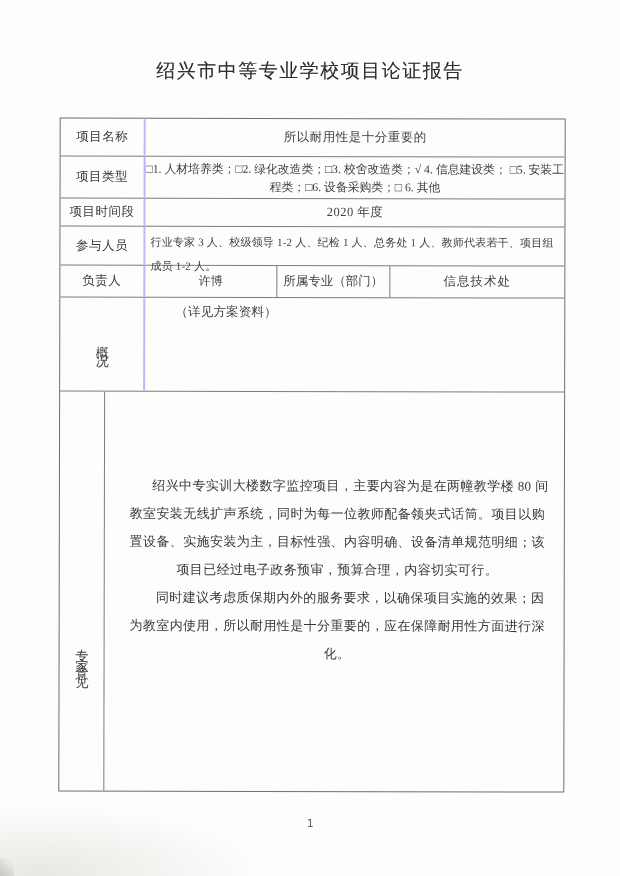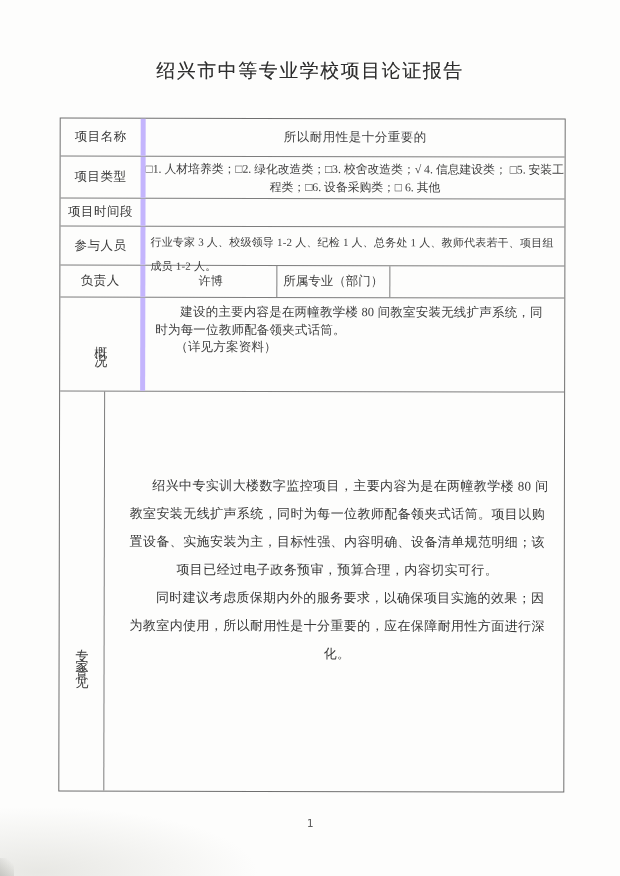--- a/index.html
+++ b/index.html
@@ -34,21 +34,21 @@
   .doc-table {
     position: absolute; left: 59px; top: 118px; width: 506px;
     border: 1px solid #6f6f6f;
     transform: rotate(0.12deg);
   }
   .trow { display: flex; border-top: 1px solid #7d7d7d; }
   .trow:first-child { border-top: none; }
 
   .label-cell {
     width: 85px; flex: 0 0 85px;
-    border-right: 5px solid #c4b5fd;
+    border-right: 2px solid #c4b5fd;
     display: flex; align-items: center; justify-content: center;
     font-size: 12.5px; color: #3a3a3a;
     letter-spacing: 0.5px;
   }
   .content-cell { flex: 1 1 auto; min-width: 0; }
 
   .r-name  { height: 37px; }
   .r-type  { height: 42px; }
   .r-period{ height: 28px; }
   .r-part  { height: 39px; }
@@ -124,42 +124,45 @@
   <div class="trow r-type">
     <div class="label-cell">项目类型</div>
     <div class="content-cell type-lines">
       <div class="type-line1">□1. 人材培养类；□2. 绿化改造类；□3. 校舍改造类；√ 4. 信息建设类； □5. 安装工</div>
       <div class="type-line2">程类；□6. 设备采购类；□ 6. 其他</div>
     </div>
   </div>
 
   <div class="trow r-period">
     <div class="label-cell">项目时间段</div>
+    <div class="content-cell">
+      <div class="center-val">2020 年度</div>
+    </div>
   </div>
 
   <div class="trow r-part">
     <div class="label-cell">参与人员</div>
     <div class="content-cell">
       <div class="part-text">行业专家 3 人、校级领导 1-2 人、纪检 1 人、总务处 1 人、教师代表若干、项目组成员 1-2 人。</div>
     </div>
   </div>
 
   <div class="trow r-lead">
     <div class="label-cell">负责人</div>
     <div class="lead-val">许博</div>
     <div class="lead-dept-label">所属专业（部门）</div>
+    <div class="lead-dept-val">信息技术处</div>
   </div>
 
   <div class="trow r-over">
     <div class="label-cell">
       <span class="vertical-label">概况</span>
     </div>
     <div class="content-cell">
       <div class="over-text">
-        <p class="over-p1">建设的主要内容是在两幢教学楼 80 间教室安装无线扩声系统，同时为每一位教师配备领夹式话筒。</p>
         <p class="over-p2">（详见方案资料）</p>
       </div>
     </div>
   </div>
 
   <div class="trow r-expert">
     <div class="expert-label-cell">
       <span class="vertical-label">专家意见</span>
     </div>
     <div class="content-cell">

